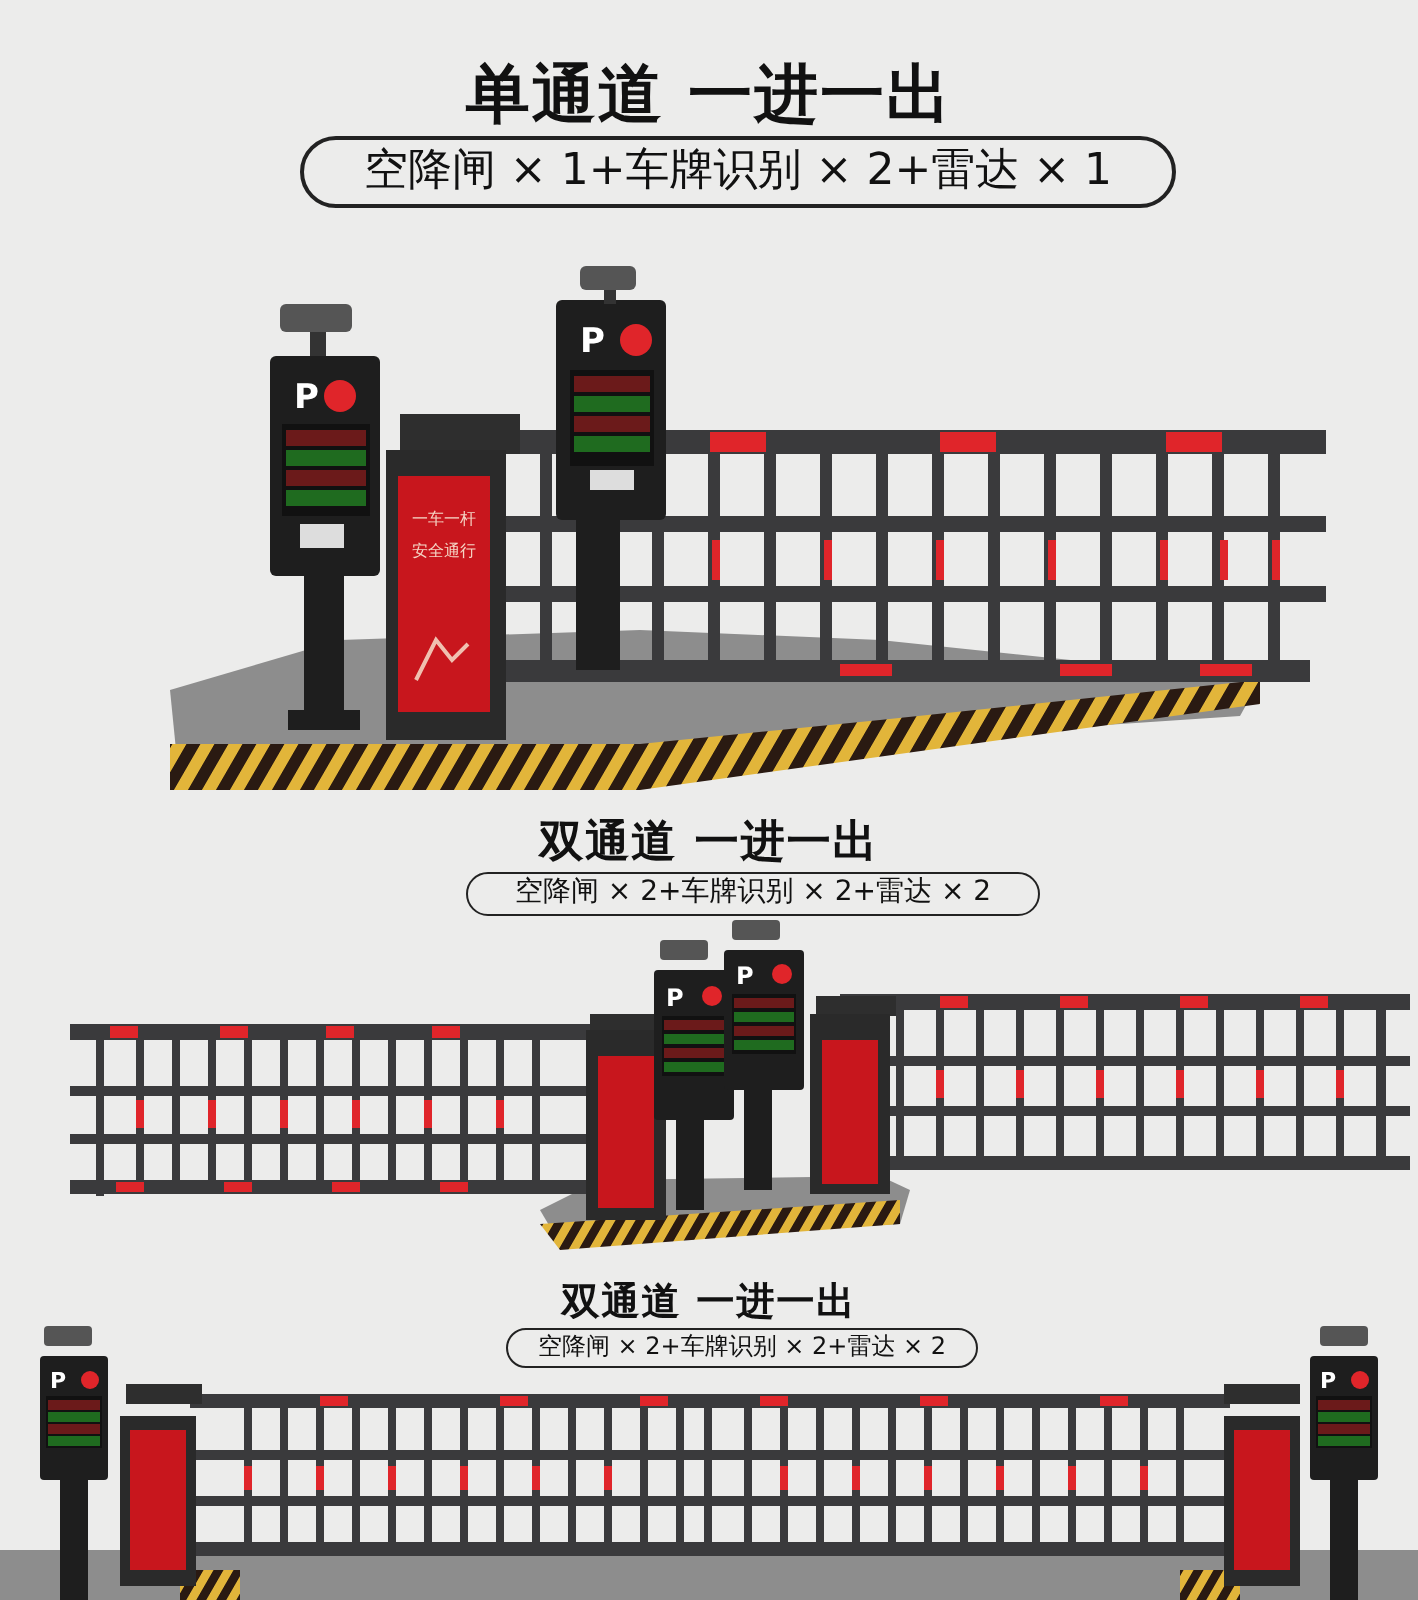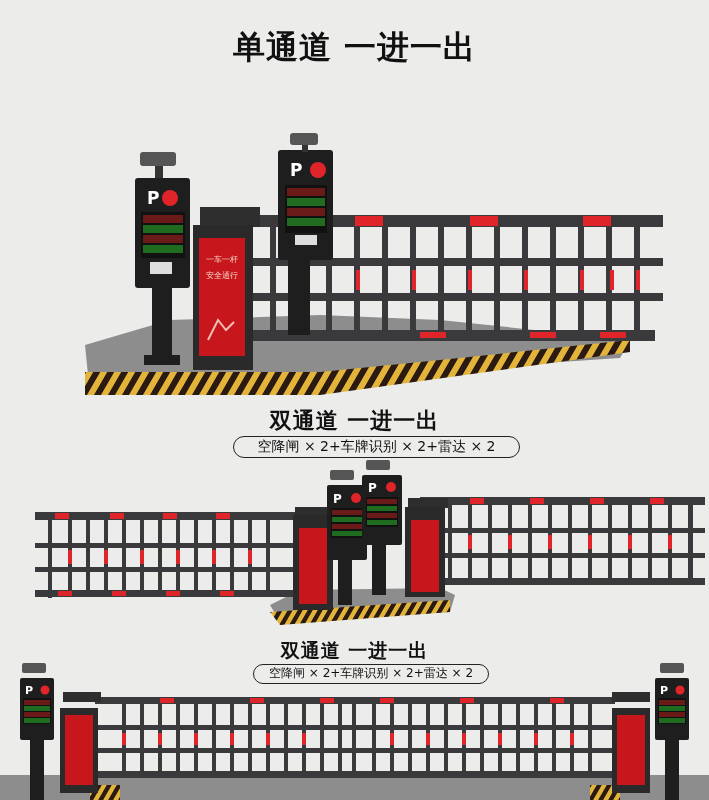--- a/index.html
+++ b/index.html
@@ -9,20 +9,21 @@
   .title { position: absolute; left: 0; width: 709px; text-align: center; font-weight: bold; color: #111; letter-spacing: 1px; }
   .pill { position: absolute; border: 2px solid #222; border-radius: 20px; text-align: center; color: #111; white-space: nowrap; background: transparent; }
   .scene { position: absolute; }
   svg { display: block; }
 </style>
 </head>
 <body>
 
 <div class="panel" style="top:0;height:400px;">
   <div class="title" style="top:26px;font-size:32px;">单通道 一进一出</div>
+  <div class="pill" style="left:150px;top:68px;width:438px;height:36px;line-height:32px;font-size:22px;">空降闸 × 1+车牌识别 × 2+雷达 × 1</div>
 
   <div class="scene" style="left:0;top:115px;">
     <svg width="709" height="285" viewBox="0 115 709 285">
       <defs>
         <pattern id="hz1" width="14" height="40" patternUnits="userSpaceOnUse" patternTransform="skewX(-30)">
           <rect width="14" height="40" fill="#e2b53a"></rect>
           <rect width="7" height="40" fill="#2a1a12"></rect>
         </pattern>
       </defs>
 

